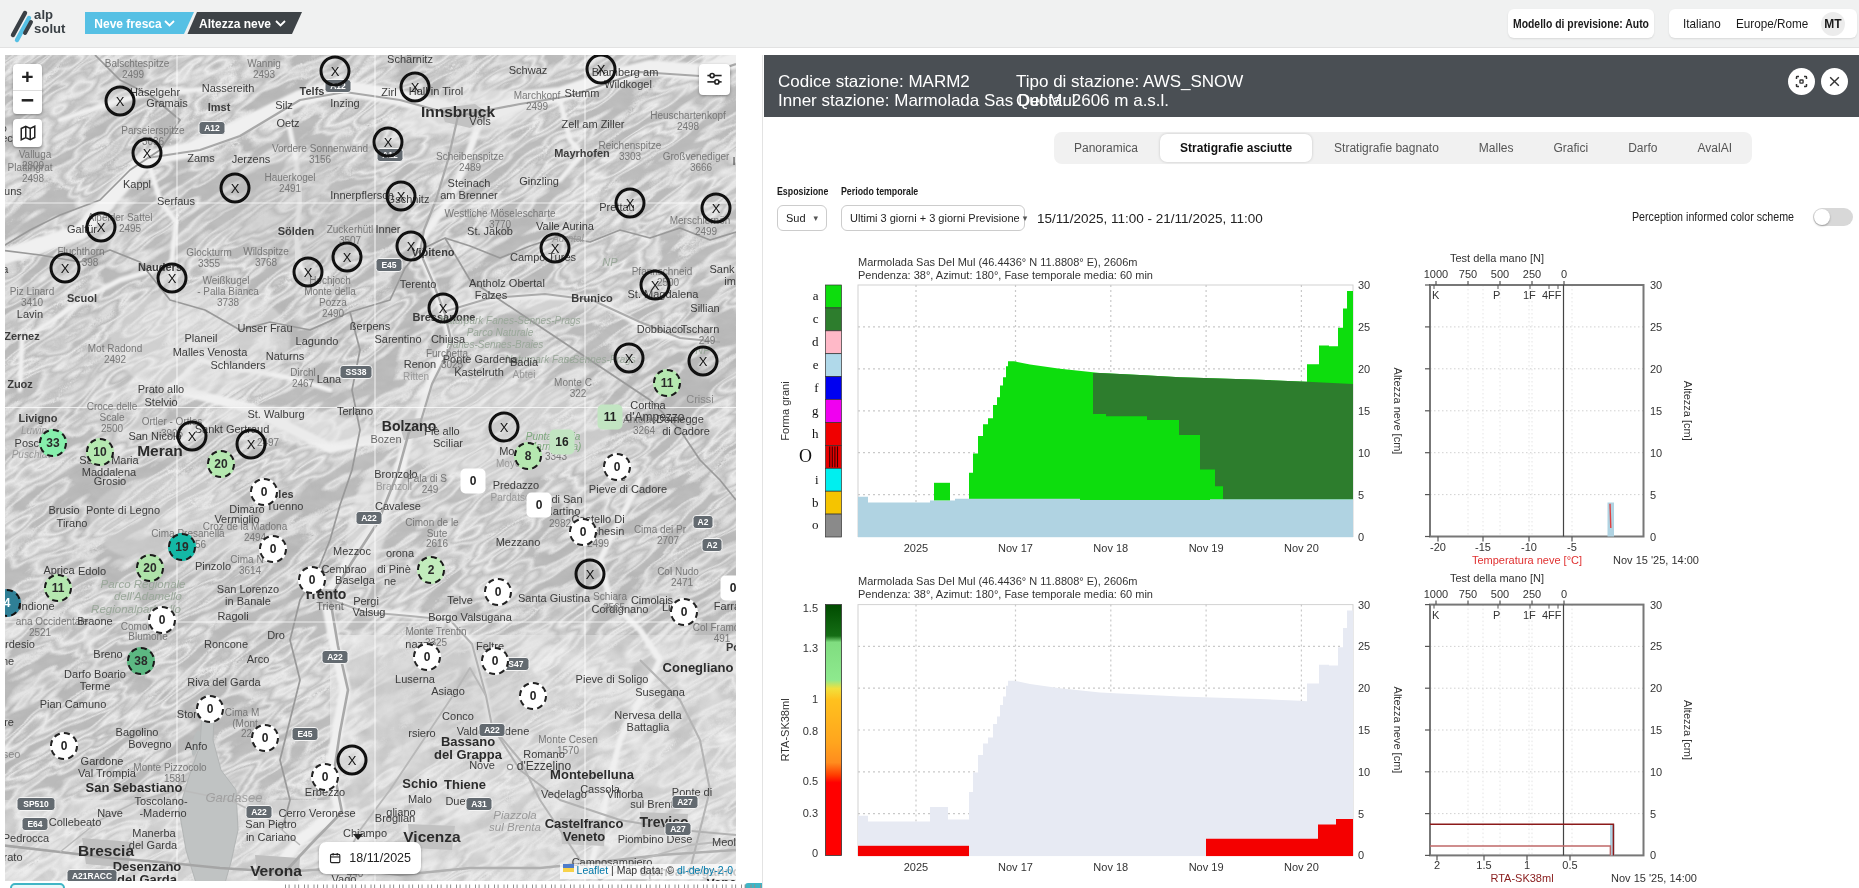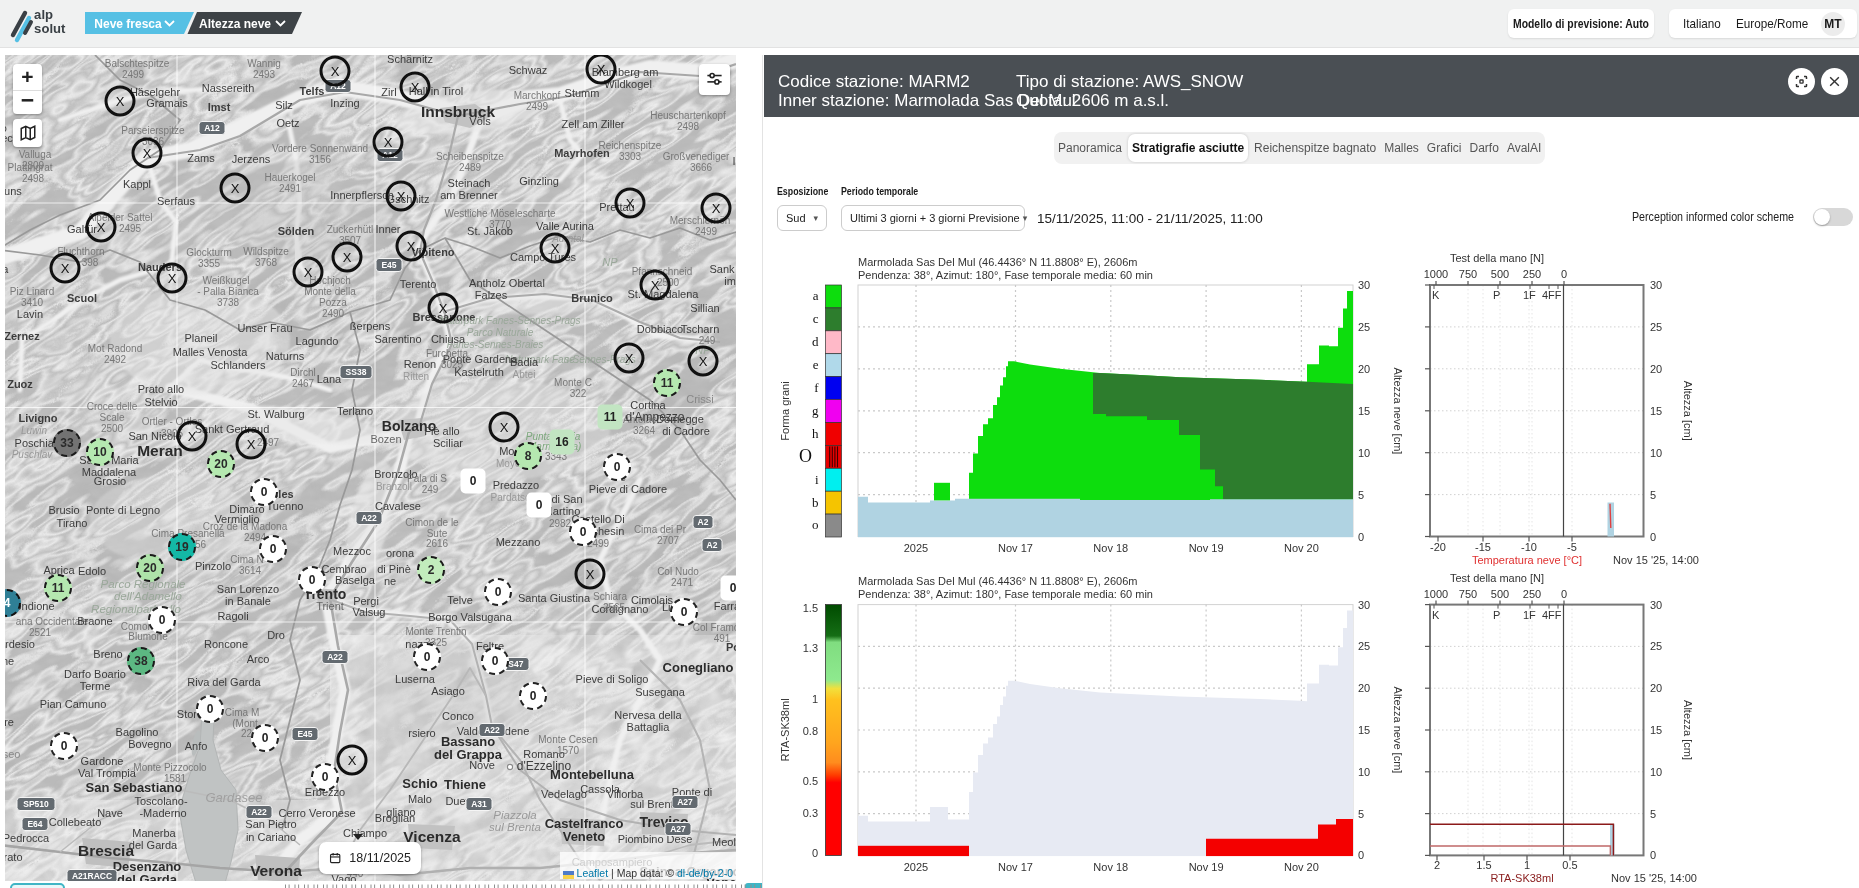--- a/index.html
+++ b/index.html
@@ -28,21 +28,21 @@
 .lctl { position:absolute; background:#fff; border-radius:4px; color:#222;
   box-shadow:0 1px 3px rgba(0,0,0,0.35); text-align:center; }
 .panel { position:absolute; left:762px; top:55px; width:1097px; height:833px;
   background:#fff; border-left:1px solid #e3e3e3; }
 .phead { position:absolute; left:1px; top:0; width:1096px; height:62px; background:#4a4f54;
   color:#fff; font-size:17px; }
 .phead div { white-space:nowrap; }
 .tabbar { position:absolute; left:291px; top:77px; height:32px;
   background:#f1f1f1; border-radius:8px; display:flex; align-items:center;
   font-size:12px; color:#555; white-space:nowrap; }
-.tabbar span { padding:0 4px; }
+.tabbar span { padding:0 20px; }
 .seltab { background:#fff; border-radius:7px; height:28px; line-height:28px;
   font-weight:700; color:#111; margin:4px 2px; box-shadow:0 0 3px rgba(0,0,0,0.18); }
 .ctl-label { position:absolute; font-size:10px; font-weight:700; color:#1a1a1a;
   transform:scaleX(0.88); transform-origin:left; white-space:nowrap; }
 .selbox { position:absolute; height:26px; background:#fff; border:1px solid #ccc;
   border-radius:6px; font-size:11px; color:#222; display:flex; align-items:center;
   padding:0 8px; white-space:nowrap; }
 .toggle { position:absolute; width:40px; height:18px; background:#d8d8d8; border-radius:9px; }
 .toggle::after { content:""; position:absolute; left:1px; top:1px; width:16px; height:16px;
   background:#fff; border-radius:50%; box-shadow:0 1px 2px rgba(0,0,0,0.3); }
@@ -581,21 +581,21 @@
 <div class="mx" style="left:96px;top:172px">X</div>
 <div class="mx" style="left:60px;top:213px">X</div>
 <div class="mx" style="left:167px;top:223px">X</div>
 <div class="mx" style="left:303px;top:217px">X</div>
 <div class="mx" style="left:342px;top:202px">X</div>
 <div class="mx" style="left:187px;top:381px">X</div>
 <div class="mx" style="left:246px;top:389px">X</div>
 <div class="mx" style="left:499px;top:372px">X</div>
 <div class="mx" style="left:585px;top:519px">X</div>
 <div class="mx" style="left:347px;top:705px">X</div>
-<div class="mg" style="left:62px;top:388px;background:#737373">33</div>
+<div class="mg" style="left:48px;top:388px;background:#86efac">33</div>
 <div class="mg" style="left:95px;top:397px;background:#b5e8b0">10</div>
 <div class="mg" style="left:216px;top:409px;background:#b5e8b0">20</div>
 <div class="mg" style="left:662px;top:328px;background:#b5e8b0">11</div>
 <div class="mg" style="left:177px;top:492px;background:#14b8a6">19</div>
 <div class="mg" style="left:145px;top:513px;background:#aee3a9">20</div>
 <div class="mg" style="left:53px;top:533px;background:#b5e8b0">11</div>
 <div class="mg" style="left:136px;top:606px;background:#5cb882">38</div>
 <div class="mg" style="left:523px;top:401px;background:#b5e8b0">8</div>
 <div class="mg" style="left:426px;top:515px;background:#c2ecbc">2</div>
 <div class="mw" style="left:259px;top:437px">0</div>
@@ -639,21 +639,21 @@
   <div style="position:absolute;left:348px;top:779px;width:0;height:0;border-left:5px solid transparent;border-right:5px solid transparent;border-top:6px solid #222"></div>
   <div class="lctl" style="left:314px;top:787px;width:102px;height:32px;border-radius:7px;display:flex;align-items:center;padding:0 10px;font-size:12.5px">
     <svg width="13" height="14" viewBox="0 0 24 24" style="margin-right:8px">
         <rect x="3" y="5" width="18" height="16" rx="2" fill="none" stroke="#222" stroke-width="2.2"></rect>
         <line x1="3" y1="10" x2="21" y2="10" stroke="#222" stroke-width="2.2"></line>
         <line x1="8" y1="2.5" x2="8" y2="7" stroke="#222" stroke-width="2.2"></line>
         <line x1="16" y1="2.5" x2="16" y2="7" stroke="#222" stroke-width="2.2"></line>
       </svg>
     18/11/2025
   </div>
-  <div style="position:absolute;right:0;bottom:2px;height:27px;background:rgba(255,255,255,0.75);font-size:10.5px;color:#333;padding:0 3px;display:flex;align-items:flex-end;white-space:nowrap">
+  <div style="position:absolute;right:0;bottom:2px;height:15px;background:rgba(255,255,255,0.75);font-size:10.5px;color:#333;padding:0 3px;display:flex;align-items:flex-start;white-space:nowrap">
     <span style="display:inline-block;width:11px;height:8px;background:linear-gradient(#4e7cc9 50%,#f7d24a 50%);margin-right:3px"></span>
     <span style="color:#0078a8">Leaflet</span>
       <span>&nbsp;| Map data: ©&nbsp;</span>
       <span style="color:#0078a8">dl-de/by-2-0</span>
   </div>
 </div>
 
 <div style="position:absolute;left:0;top:881px;width:762px;height:7px;background:#fff"></div>
 <div style="position:absolute;left:10px;top:883px;width:55px;height:10px;border:2px solid #3fb5c5;border-radius:5px;background:#e8f8fa"></div>
 <div style="position:absolute;left:745px;top:883px;width:45px;height:10px;background:#3fb5c5;border-radius:3px"></div>
@@ -900,21 +900,21 @@
     </div>
     <div style="position:absolute;left:1057px;top:13px;width:27px;height:27px;background:#fff;border-radius:50%">
       <svg width="13" height="13" viewBox="0 0 24 24" style="margin:7px">
           <path d="M4,4 L20,20 M20,4 L4,20" stroke="#333" stroke-width="2.6"></path>
         </svg>
     </div>
   </div>
   <div class="tabbar">
     <span>Panoramica</span>
       <span class="seltab">Stratigrafie asciutte</span>
-      <span>Reichenspitze bagnato</span>
+      <span>Stratigrafie bagnato</span>
       <span>Malles</span>
       <span>Grafici</span>
       <span>Darfo</span>
       <span>AvalAI</span>
   </div>
   <div class="ctl-label" style="left:14px;top:131px">Esposizione</div>
   <div class="ctl-label" style="left:78px;top:131px">Periodo temporale</div>
   <div class="selbox" style="left:14px;top:150px;width:50px;justify-content:space-between">Sud <span style="font-size:9px;color:#555">▾</span></div>
   <div class="selbox" style="left:78px;top:150px;width:184px;justify-content:space-between">Ultimi 3 giorni + 3 giorni Previsione&nbsp;<span style="font-size:9px;color:#555">▾</span></div>
   <div style="position:absolute;left:274px;top:156px;font-size:13.5px;color:#222;white-space:nowrap">15/11/2025, 11:00 - 21/11/2025, 11:00</div>

